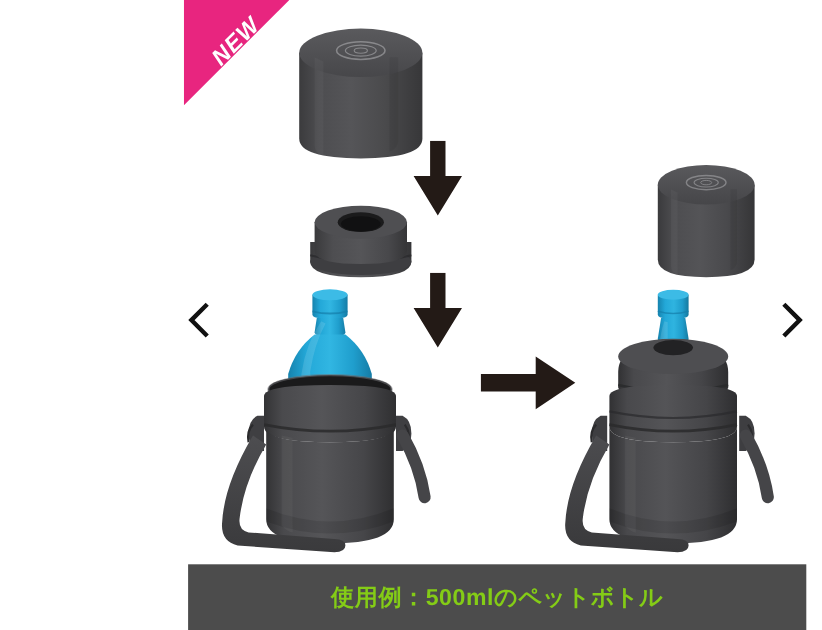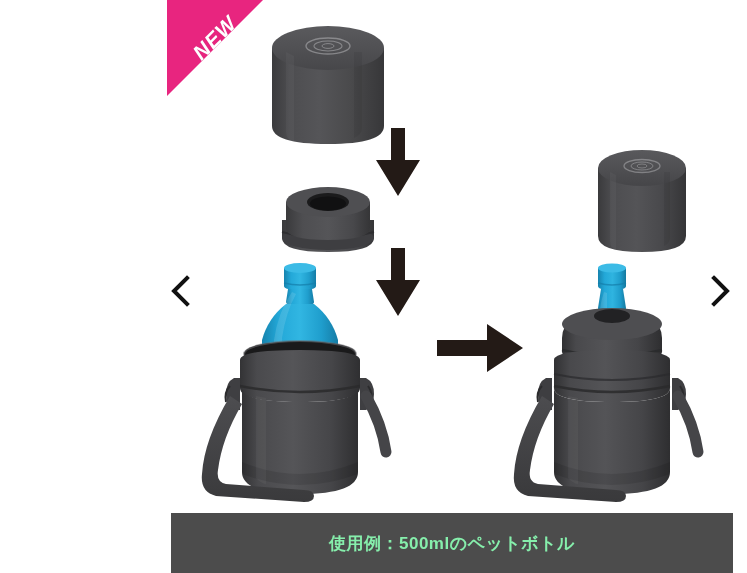--- a/index.html
+++ b/index.html
@@ -93,22 +93,22 @@
     left: 171px;
     top: 513px;
     width: 562px;
     height: 60px;
     background: #4c4c4c;
     display: flex;
     align-items: center;
     justify-content: center;
   }
   .caption-bar .caption-text {
-    color: #86efac;
-    font-size: 17px;
+    color: #84cc16;
+    font-size: 21px;
     font-weight: bold;
     letter-spacing: .5px;
     font-family: "Liberation Sans", "DejaVu Sans", sans-serif;
     white-space: nowrap;
   }
 </style>
 </head>
 <body>
 
 <div class="viewer">

